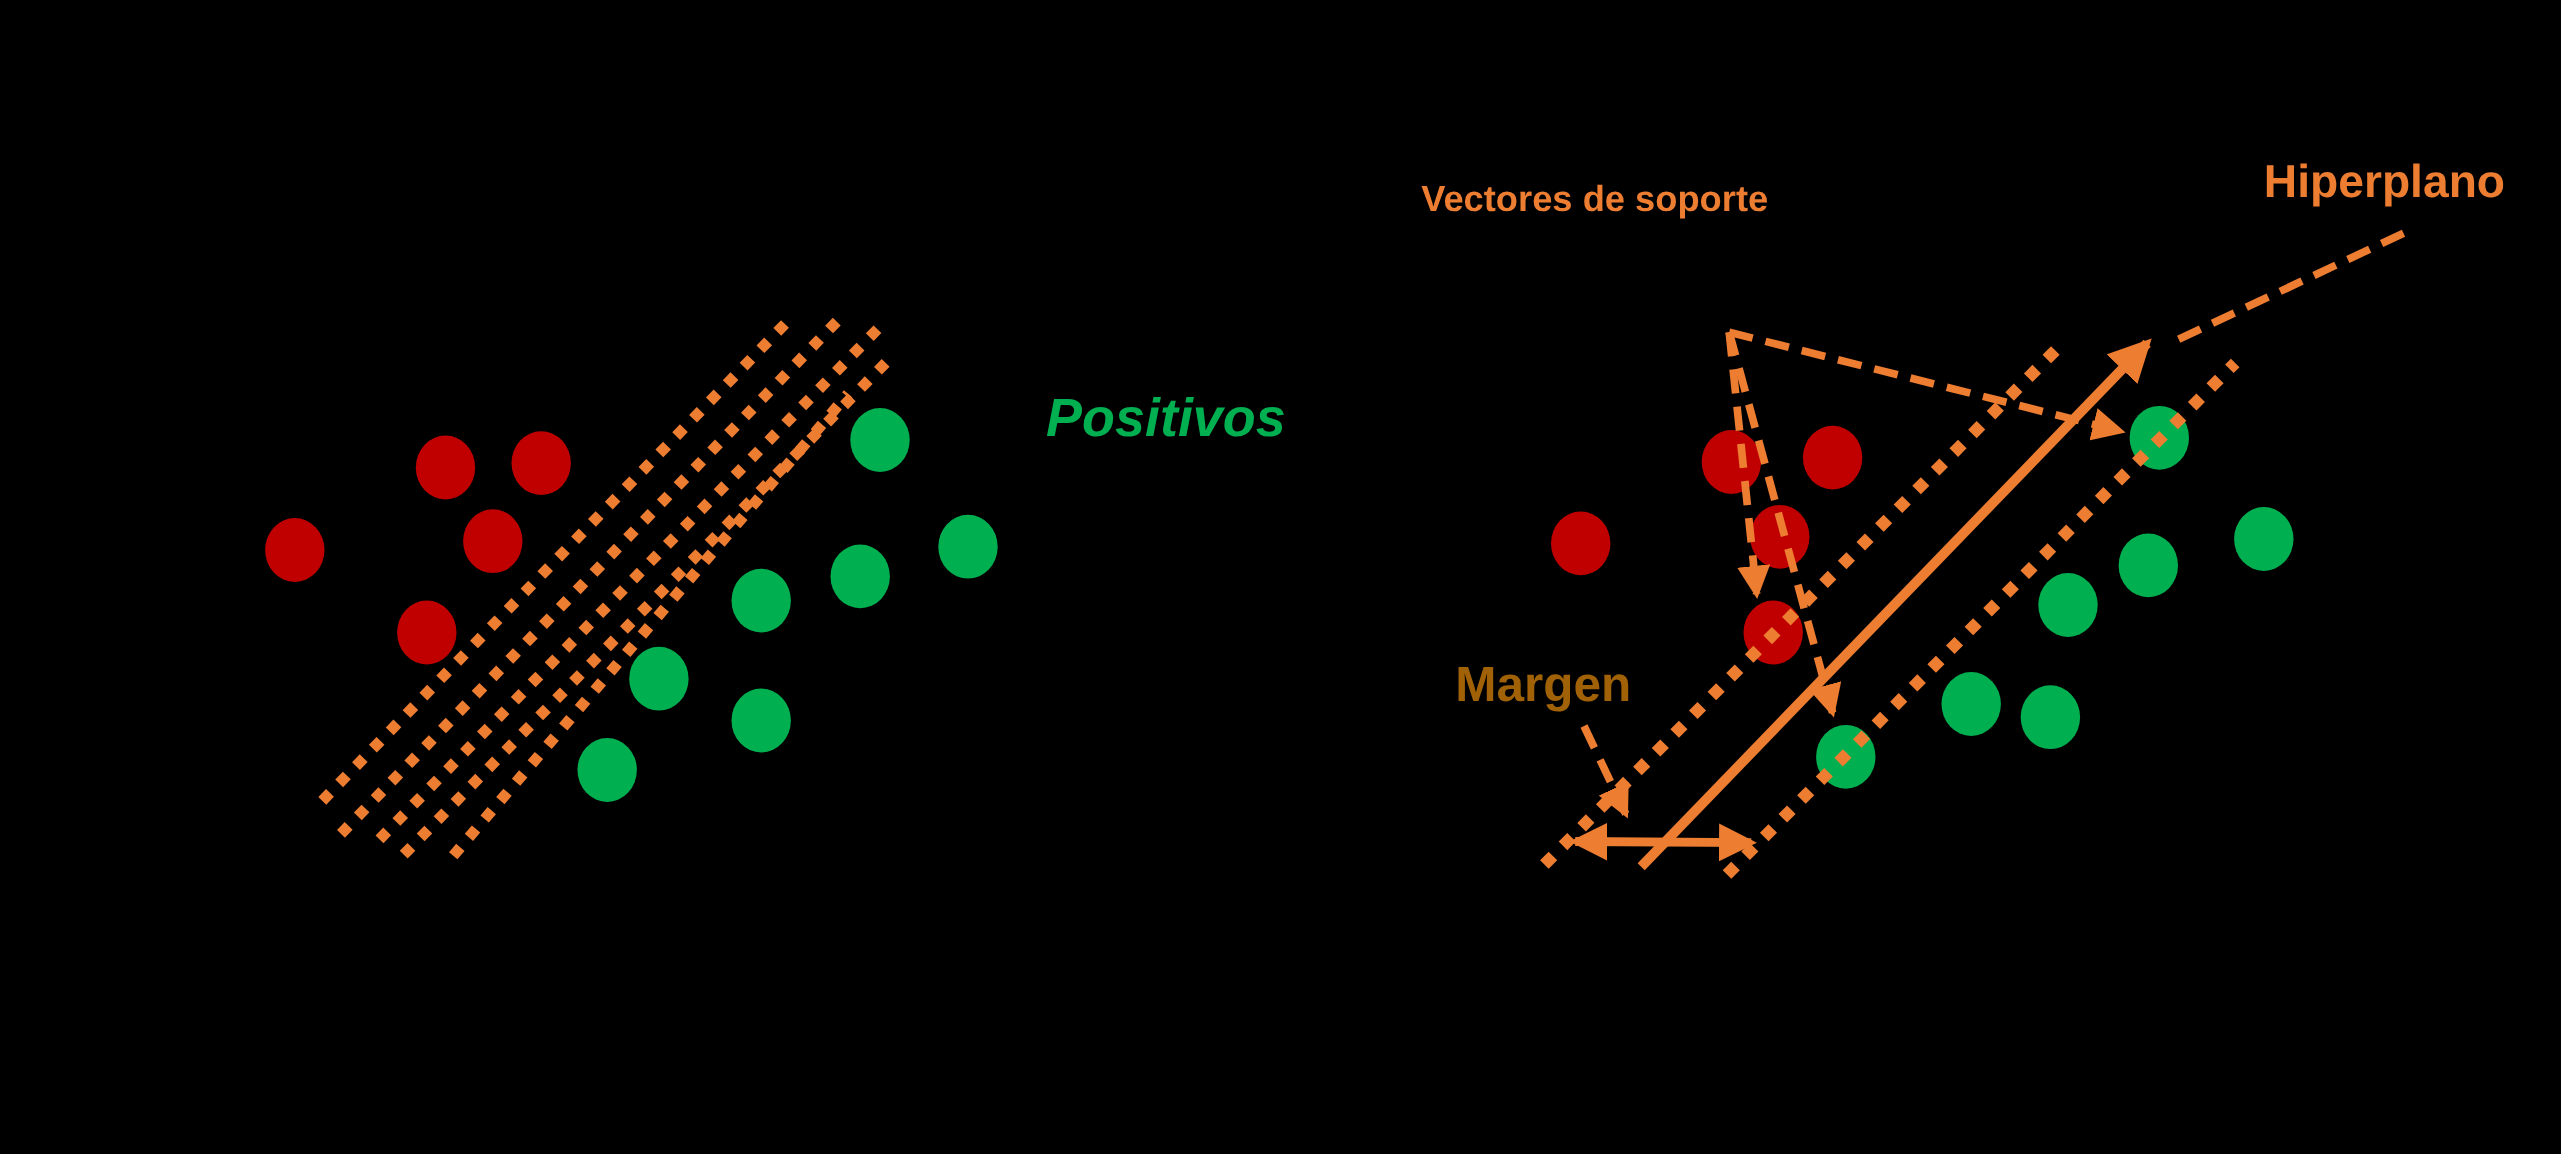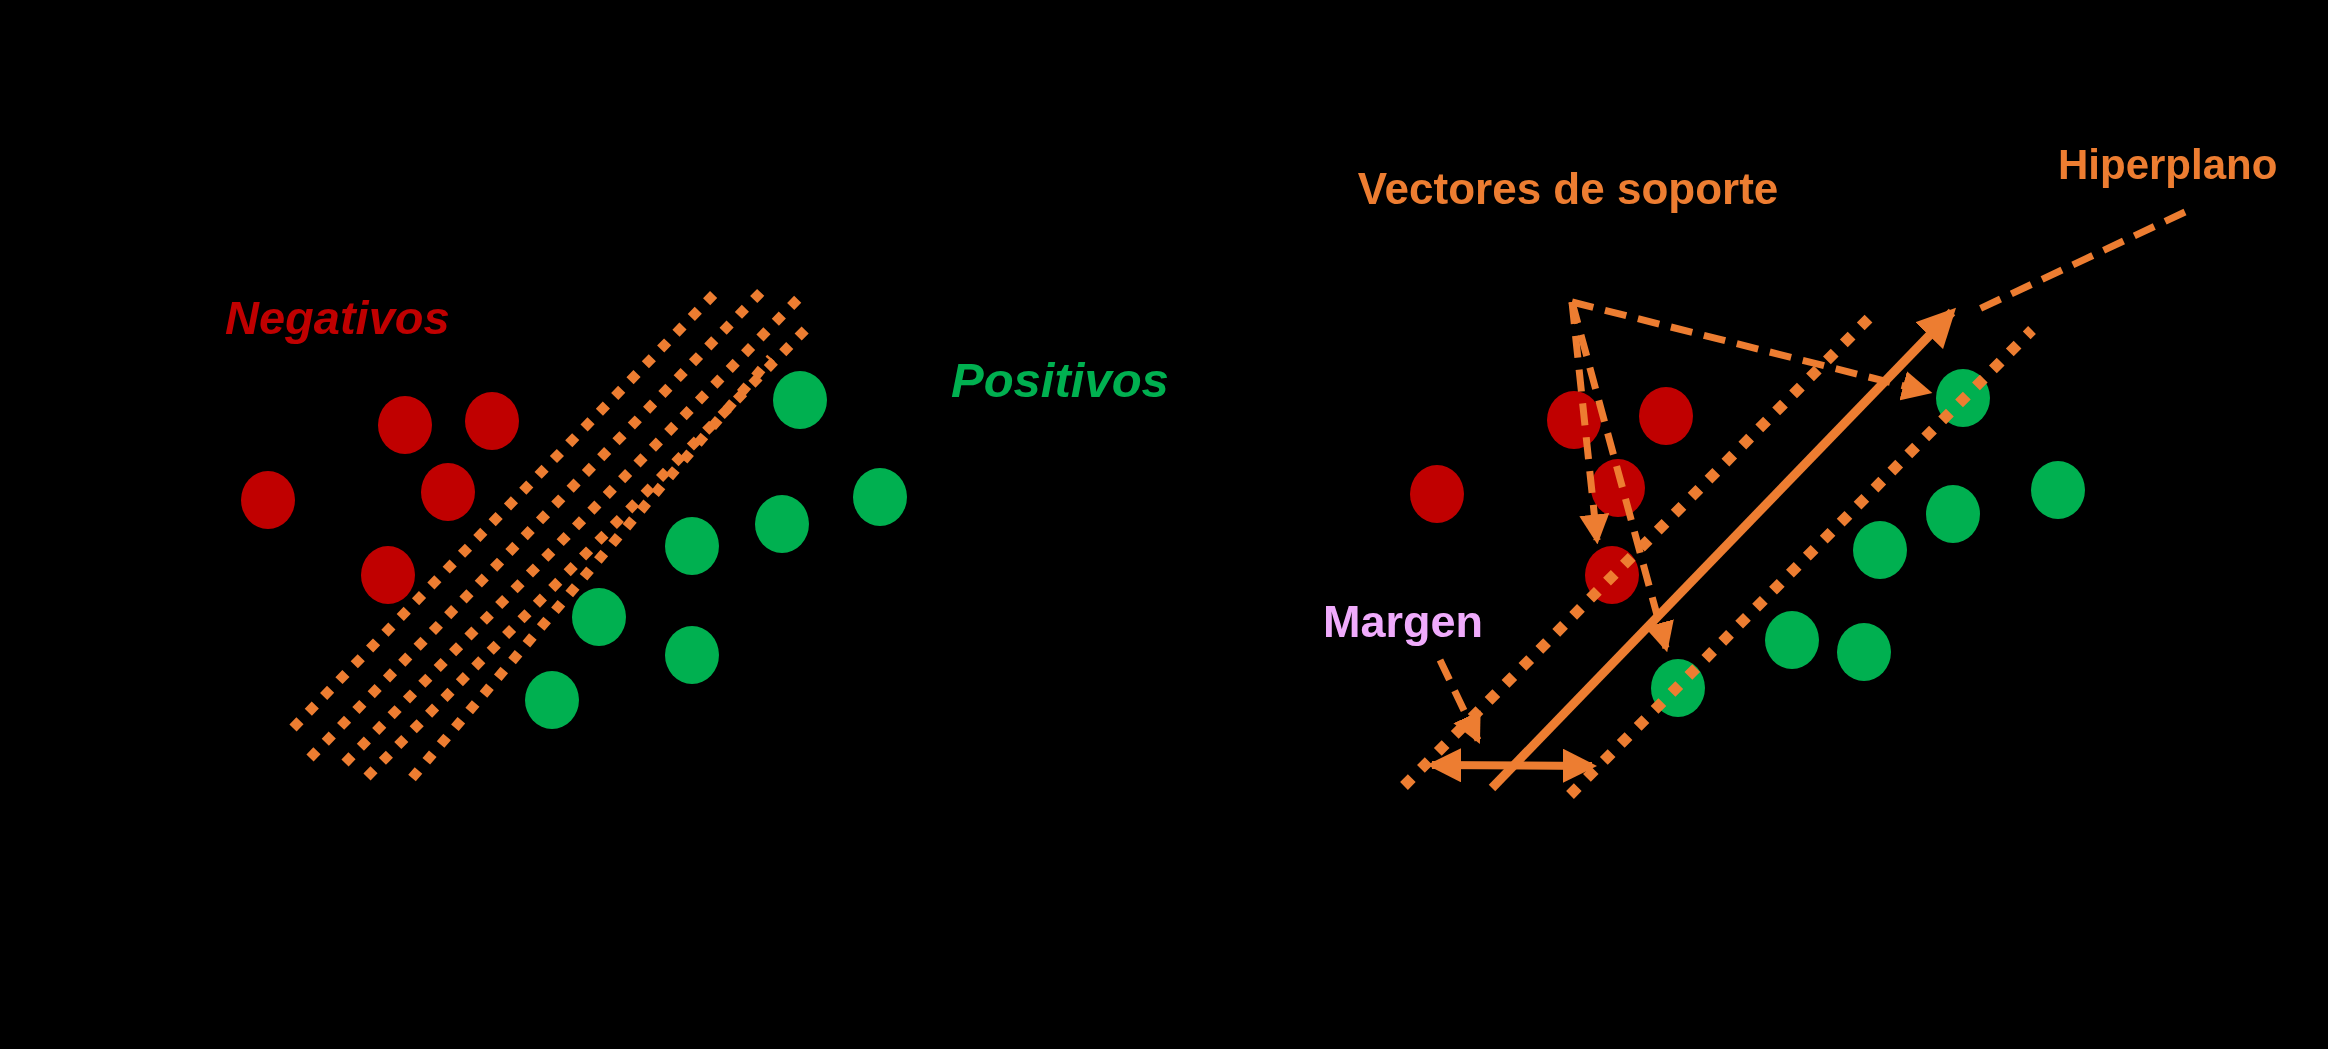--- a/index.html
+++ b/index.html
@@ -12,21 +12,21 @@
   }
   .stage svg{position:absolute;left:0;top:0;}
   .label{
     position:absolute;
     font-weight:bold;
     white-space:nowrap;
     user-select:none;
   }
   .label-negativos{left:225px;top:290px;font-size:47px;font-style:italic;color:#C00000;}
   .label-positivos{left:951px;top:352px;font-size:49px;font-style:italic;color:#00B050;}
-  .label-sv{left:1292px;top:160px;width:552px;text-align:center;font-size:44px;color:#ED7D31;line-height:1.3;white-space:normal;}
+  .label-sv{left:1292px;top:160px;width:552px;font-size:33px;color:#ED7D31;line-height:1.3;white-space:normal;}
   .label-hiperplano{left:2058px;top:141px;font-size:42px;color:#ED7D31;}
   .label-margen{left:1323px;top:596px;font-size:45px;color:#ED7D31;}
 </style>
 </head>
 <body>
 
 <div class="stage">
 
   <svg id="diagram" xmlns="http://www.w3.org/2000/svg" width="2328" height="1049" viewBox="0 0 2328 1049">
     <defs>
@@ -79,23 +79,22 @@
         <line x1="1492" y1="788" x2="1952" y2="312" stroke="#ED7D31" stroke-width="9" marker-end="url(#ah)"></line>
         <line x1="1572" y1="302" x2="1597" y2="540" stroke="#ED7D31" stroke-width="7" stroke-dasharray="22 12" marker-end="url(#ah)"></line>
         <line x1="1572" y1="302" x2="1666" y2="648" stroke="#ED7D31" stroke-width="7" stroke-dasharray="22 12" marker-end="url(#ah)"></line>
         <line x1="1572" y1="302" x2="1928" y2="392" stroke="#ED7D31" stroke-width="7" stroke-dasharray="22 12" marker-end="url(#ah)"></line>
         <line x1="2185" y1="212" x2="1973" y2="312" stroke="#ED7D31" stroke-width="7" stroke-dasharray="22 12"></line>
         <line x1="1440" y1="660" x2="1478" y2="740" stroke="#ED7D31" stroke-width="7" stroke-dasharray="22 12" marker-end="url(#ah)"></line>
         <line x1="1432" y1="765" x2="1592" y2="766" stroke="#ED7D31" stroke-width="8" marker-end="url(#ah)" marker-start="url(#ah)"></line>
       </g>
   </svg>
 
-  <div class="label label-negativos" style="color: rgb(192, 0, 0);">Negativos</div>
   <div class="label label-positivos" style="color: rgb(0, 176, 80);">Positivos</div>
 
   <div class="label label-sv" style="color: rgb(237, 125, 49);">
     <div>Vectores de soporte</div>
   </div>
 
   <div class="label label-hiperplano" style="color: rgb(237, 125, 49);">Hiperplano</div>
-  <div class="label label-margen" style="color: #f0abfc;">Margen</div>
+  <div class="label label-margen" style="color: #a16207;">Margen</div>
 
 </div>
 
 </body></html>

